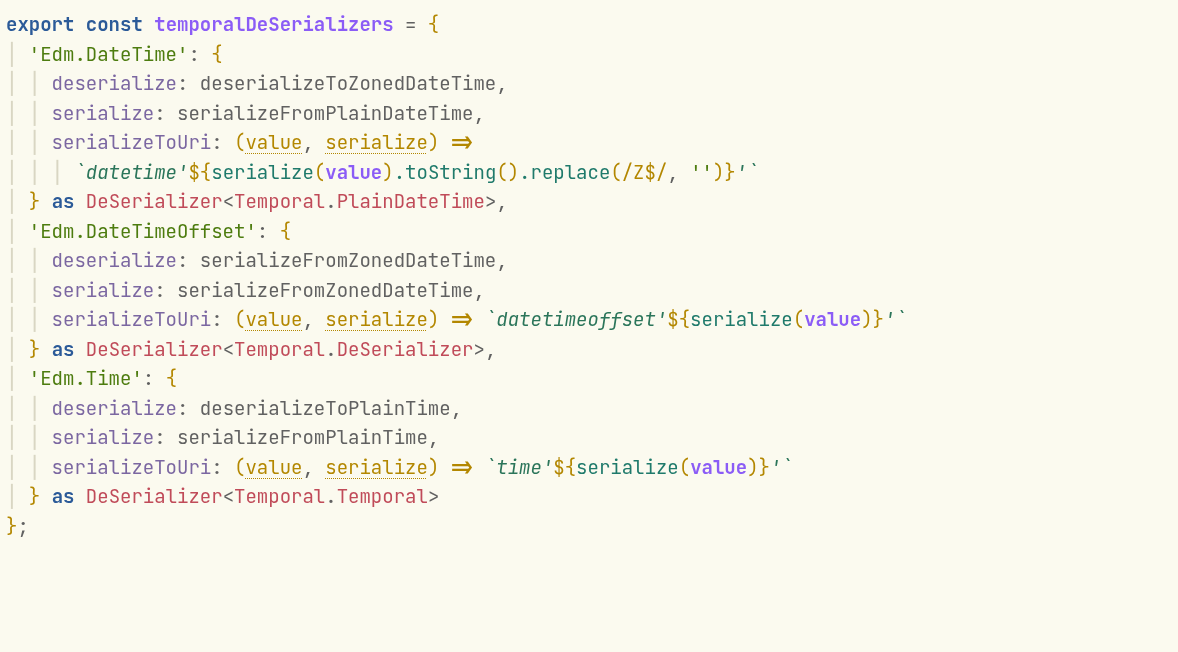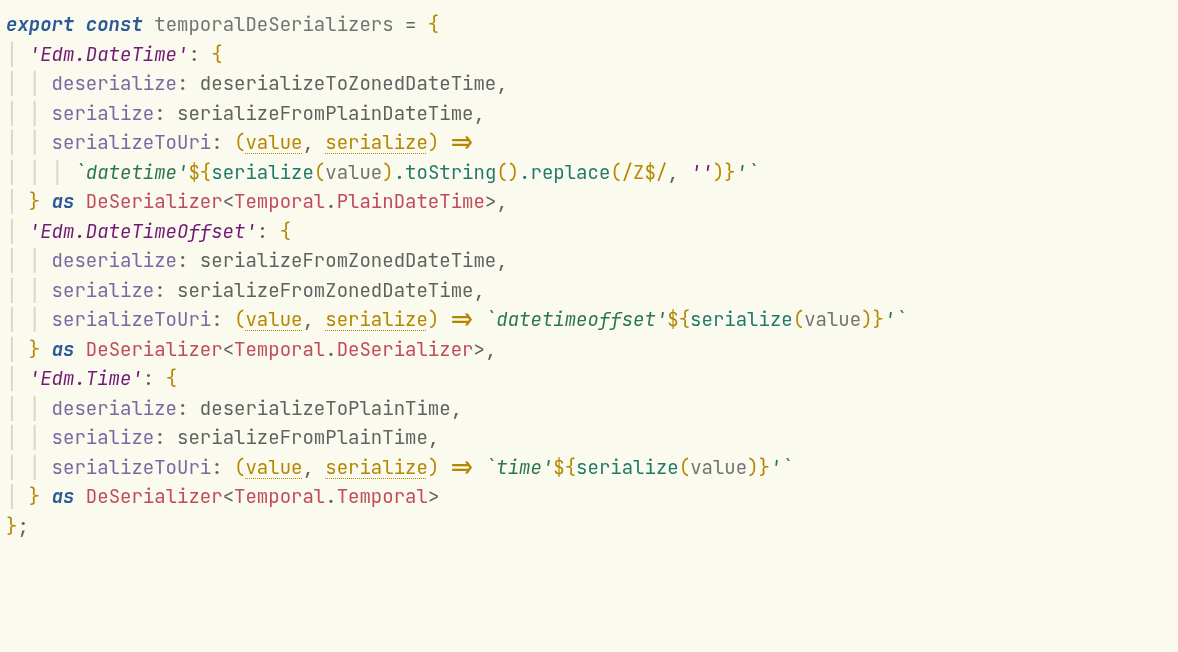--- a/index.html
+++ b/index.html
@@ -17,30 +17,30 @@
   pre.code {
     margin: 0;
     padding: 10px 6px 10px 6px;
     white-space: pre;
     font-family: inherit;
     font-size: inherit;
     line-height: inherit;
   }
   pre.code span { font-family: inherit; }
 
-  .kw    { color: #2b5a98; font-weight: 700; font-style: italic; }
-  .ident { color: #737373; }
+  .kw    { color: #2b5a98; font-weight: 700; }
+  .ident { color: #8b5cf6; font-weight: bold; }
   .fn    { color: #616161; }
   .prop  { color: #7b67a1; text-align: right; }
   .punc  { color: #616161; }
   .op    { color: #616161; }
   .paren { color: #b38700; }
   .brace { color: #b38700; }
   .brkt  { color: #616161; }
-  .str   { color: #701a75; font-style: italic; }
+  .str   { color: #4d7c0f; }
   .tmpl  { color: #2b755a; font-style: italic; }
   .regex { color: #b38700; }
   .type  { color: #c04b59; margin-top: 12px; }
   .arrow { color: #b38700; font-weight: 700; }
   .guide { color: #d9d6c3; }
   .tpunc { color: #1f7a6b; }
   .call  { color: #1f7a6b; }
   .param {
     color: #b38700;
     text-decoration: underline dotted #b38700;

